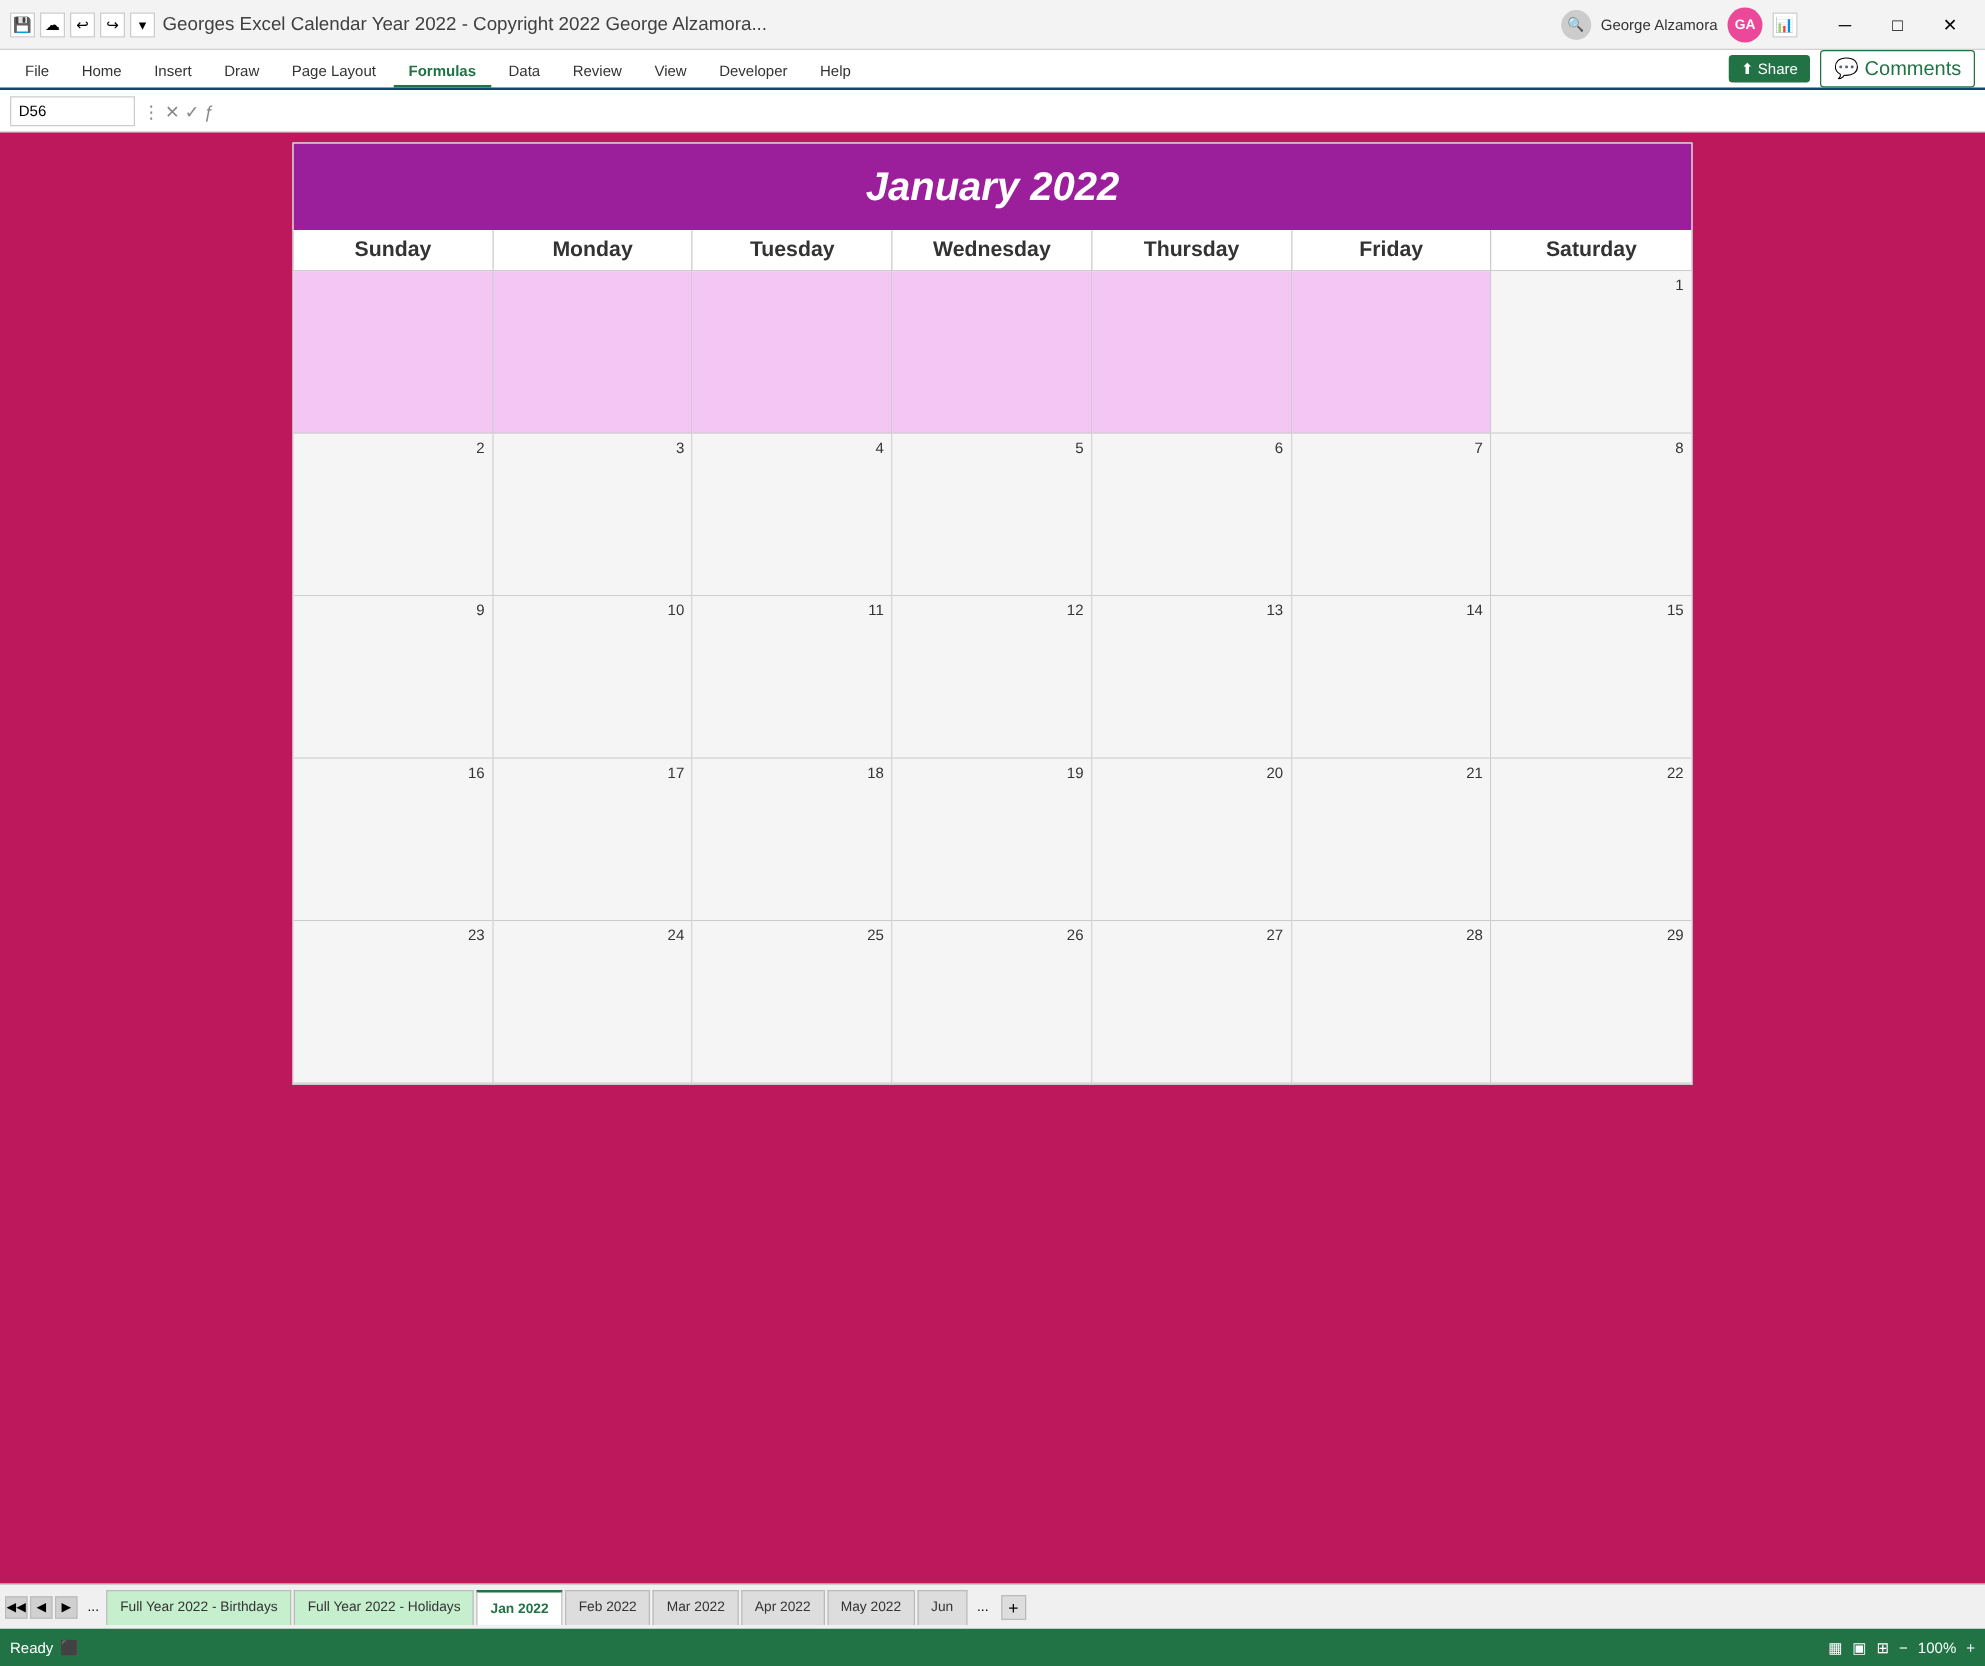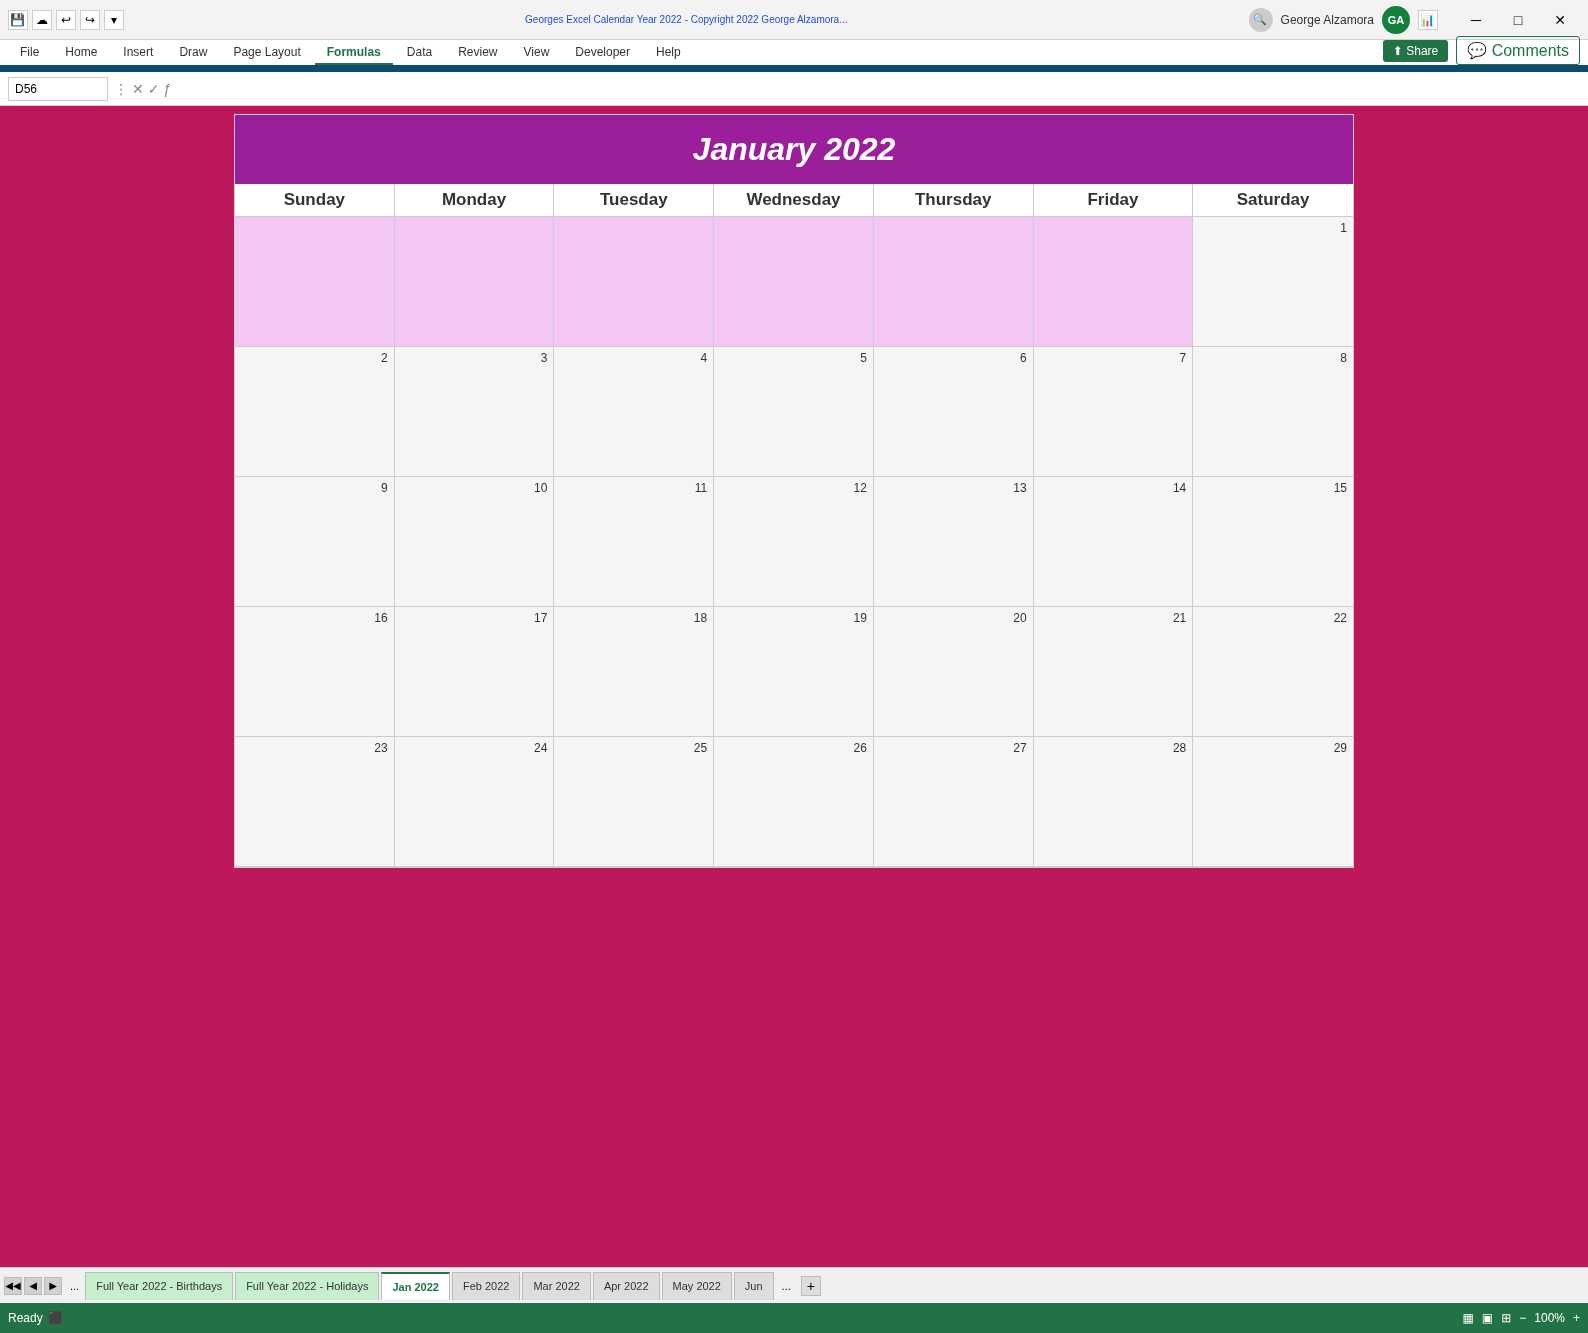--- a/index.html
+++ b/index.html
@@ -10,36 +10,36 @@
       background: #f3f3f3;
       height: 40px;
       display: flex;
       align-items: center;
       padding: 0 8px;
       border-bottom: 1px solid #d0d0d0;
       gap: 6px;
     }
     .title-bar-icons { display: flex; gap: 4px; align-items: center; }
     .tb-icon { width: 20px; height: 20px; display: flex; align-items: center; justify-content: center; font-size: 12px; cursor: pointer; border: 1px solid #ccc; background: #fff; }
-    .title-bar-title { flex: 1; text-align: center; font-size: 10px; color: #1d4ed8; }
+    .title-bar-title { flex: 1; font-size: 15px; color: #404040; }
     .title-bar-right { display: flex; align-items: center; gap: 8px; }
     .search-box { width: 24px; height: 24px; background: #ccc; border-radius: 50%; display: flex; align-items: center; justify-content: center; font-size: 11px; }
-    .user-badge { background: #15803d; color: white; border-radius: 50%; width: 28px; height: 28px; display: flex; align-items: center; justify-content: center; font-size: 11px; font-weight: bold; }
+    .user-badge { background: #ec4899; color: white; border-radius: 50%; width: 28px; height: 28px; display: flex; align-items: center; justify-content: center; font-size: 11px; font-weight: bold; }
     .user-name { font-size: 12px; color: #333; }
     .win-controls { display: flex; gap: 2px; margin-left: 12px; }
     .win-btn { width: 40px; height: 26px; display: flex; align-items: center; justify-content: center; font-size: 14px; cursor: pointer; border: none; background: transparent; }
 
     
     .ribbon-tabs {
       background: #fff;
       height: 32px;
       display: flex;
       align-items: flex-end;
       padding: 0 8px;
-      border-bottom: 7px solid #0c4a6e;
+      border-bottom: 2px solid #0c4a6e;
       gap: 2px;
     }
     .ribbon-tab {
       padding: 4px 12px;
       font-size: 12px;
       cursor: pointer;
       color: #333;
       border-bottom: 2px solid transparent;
     }
     .ribbon-tab.active {

